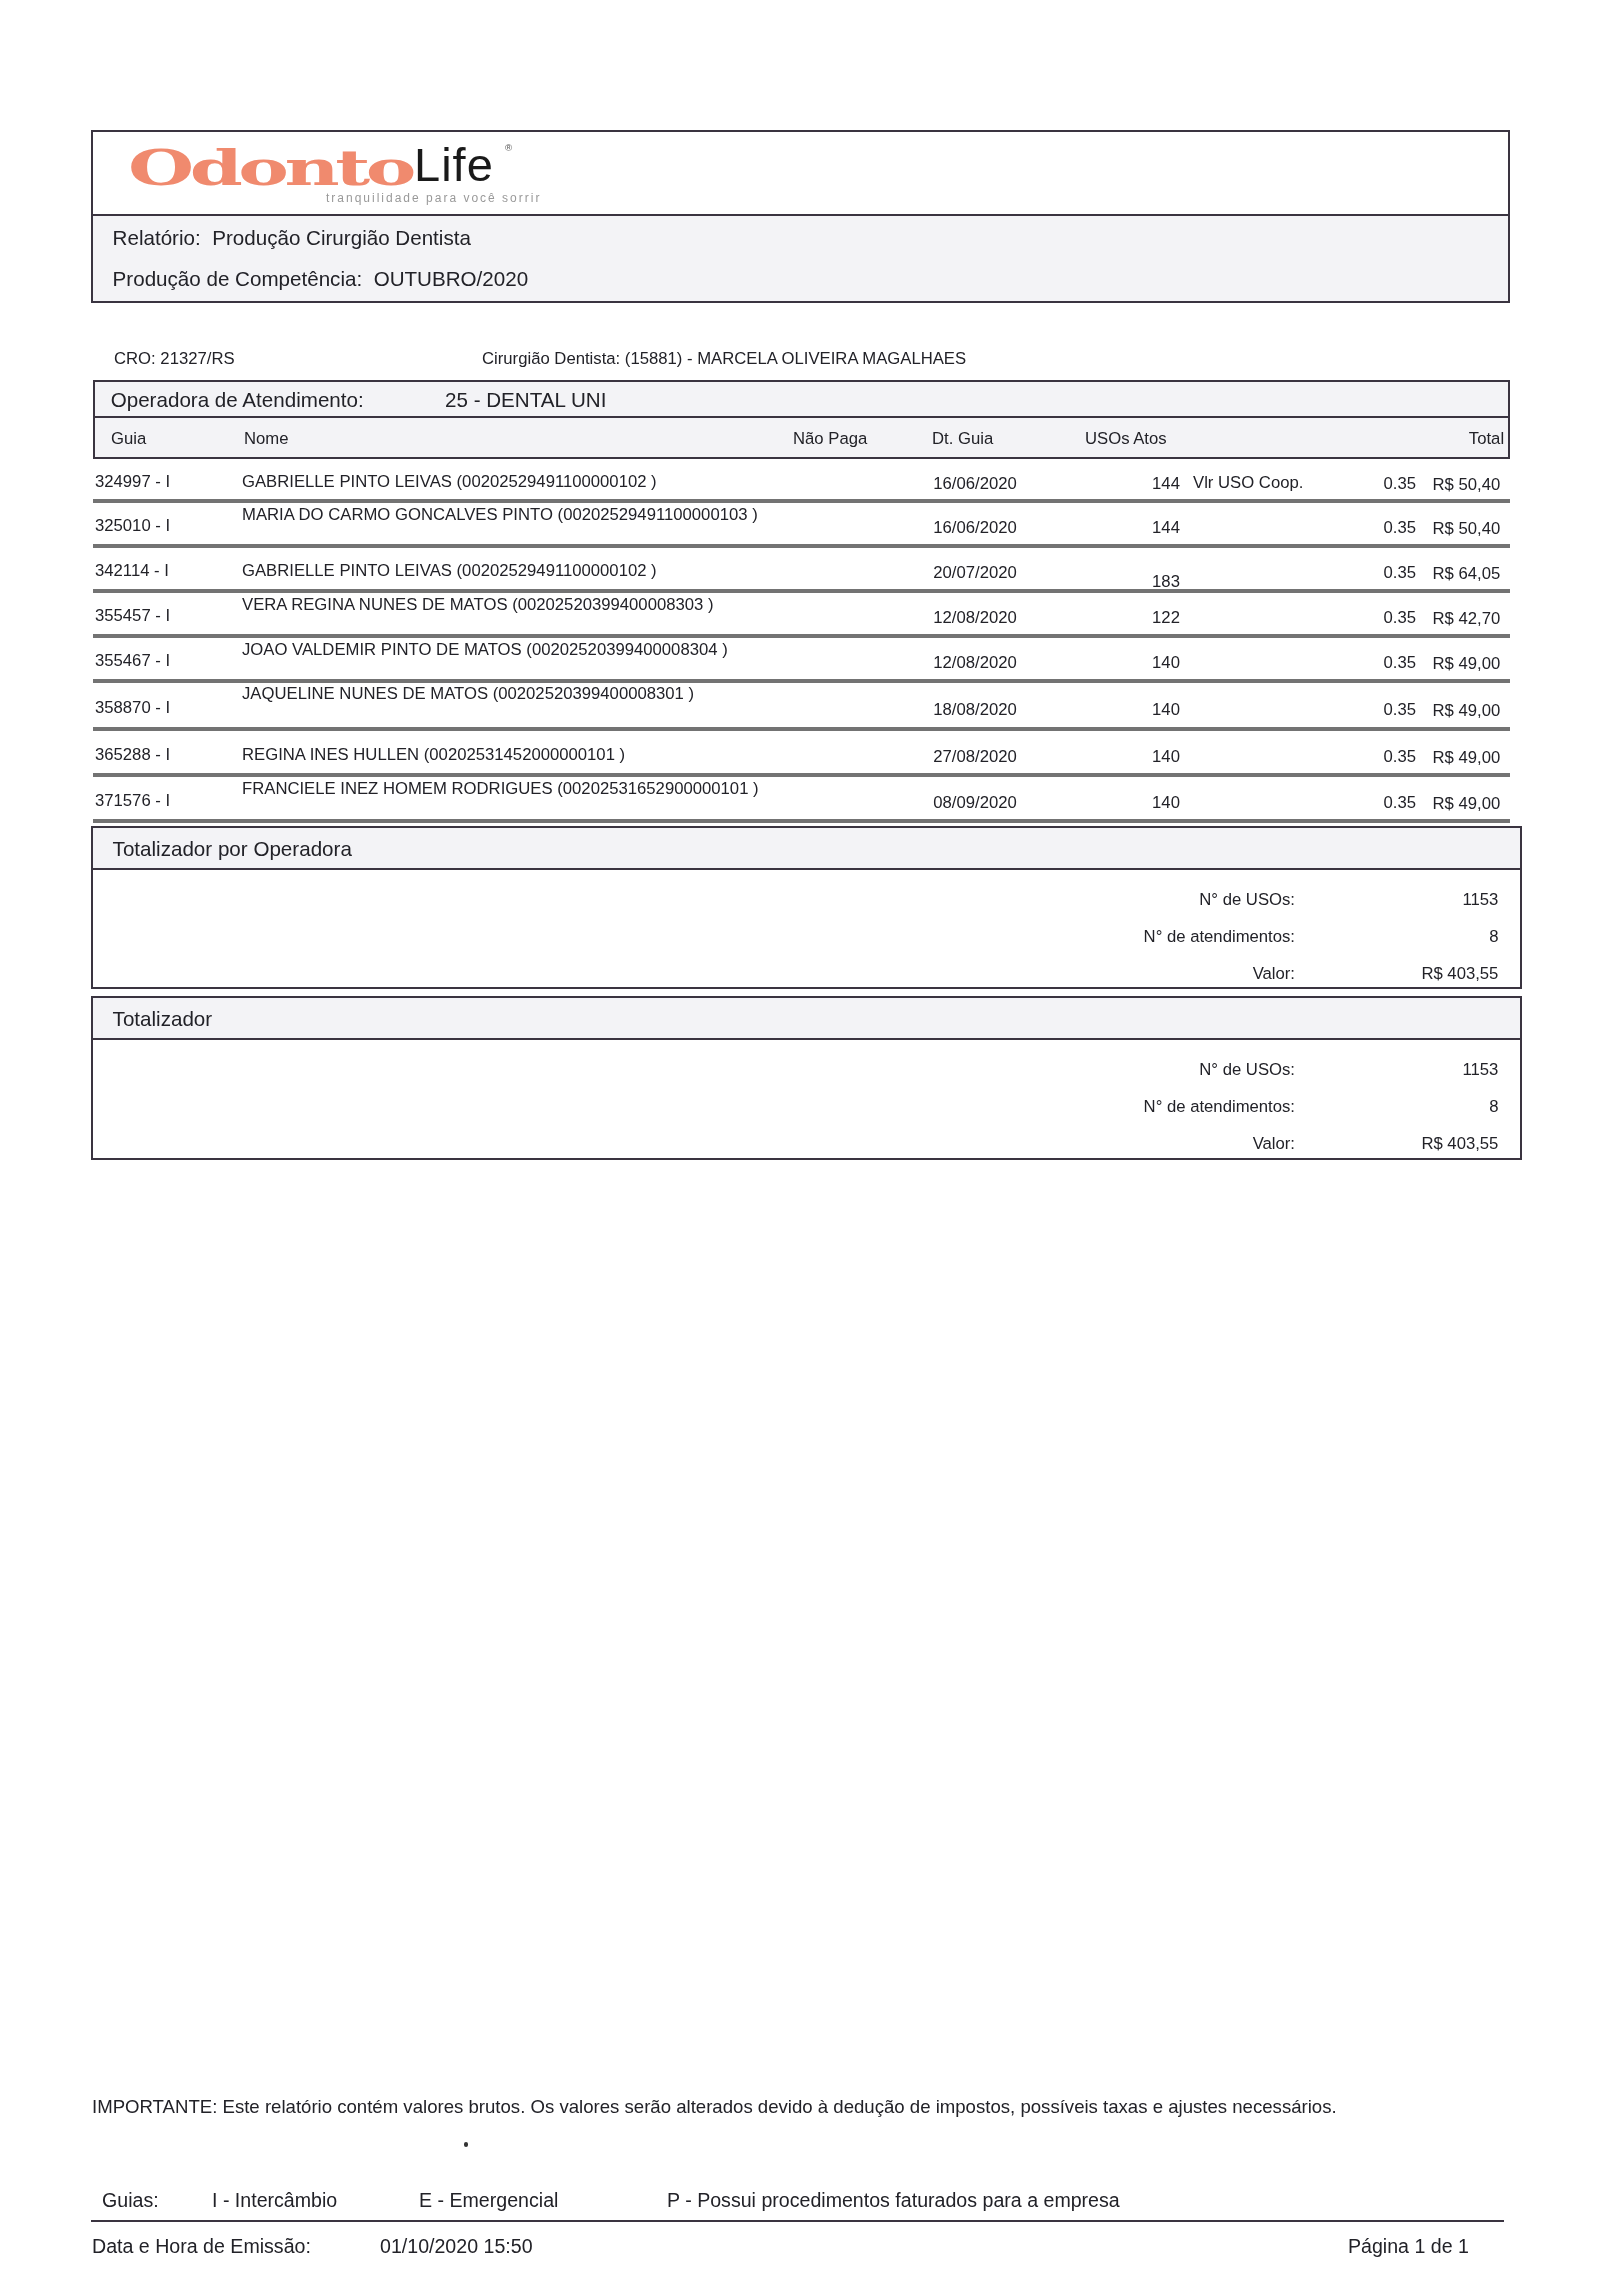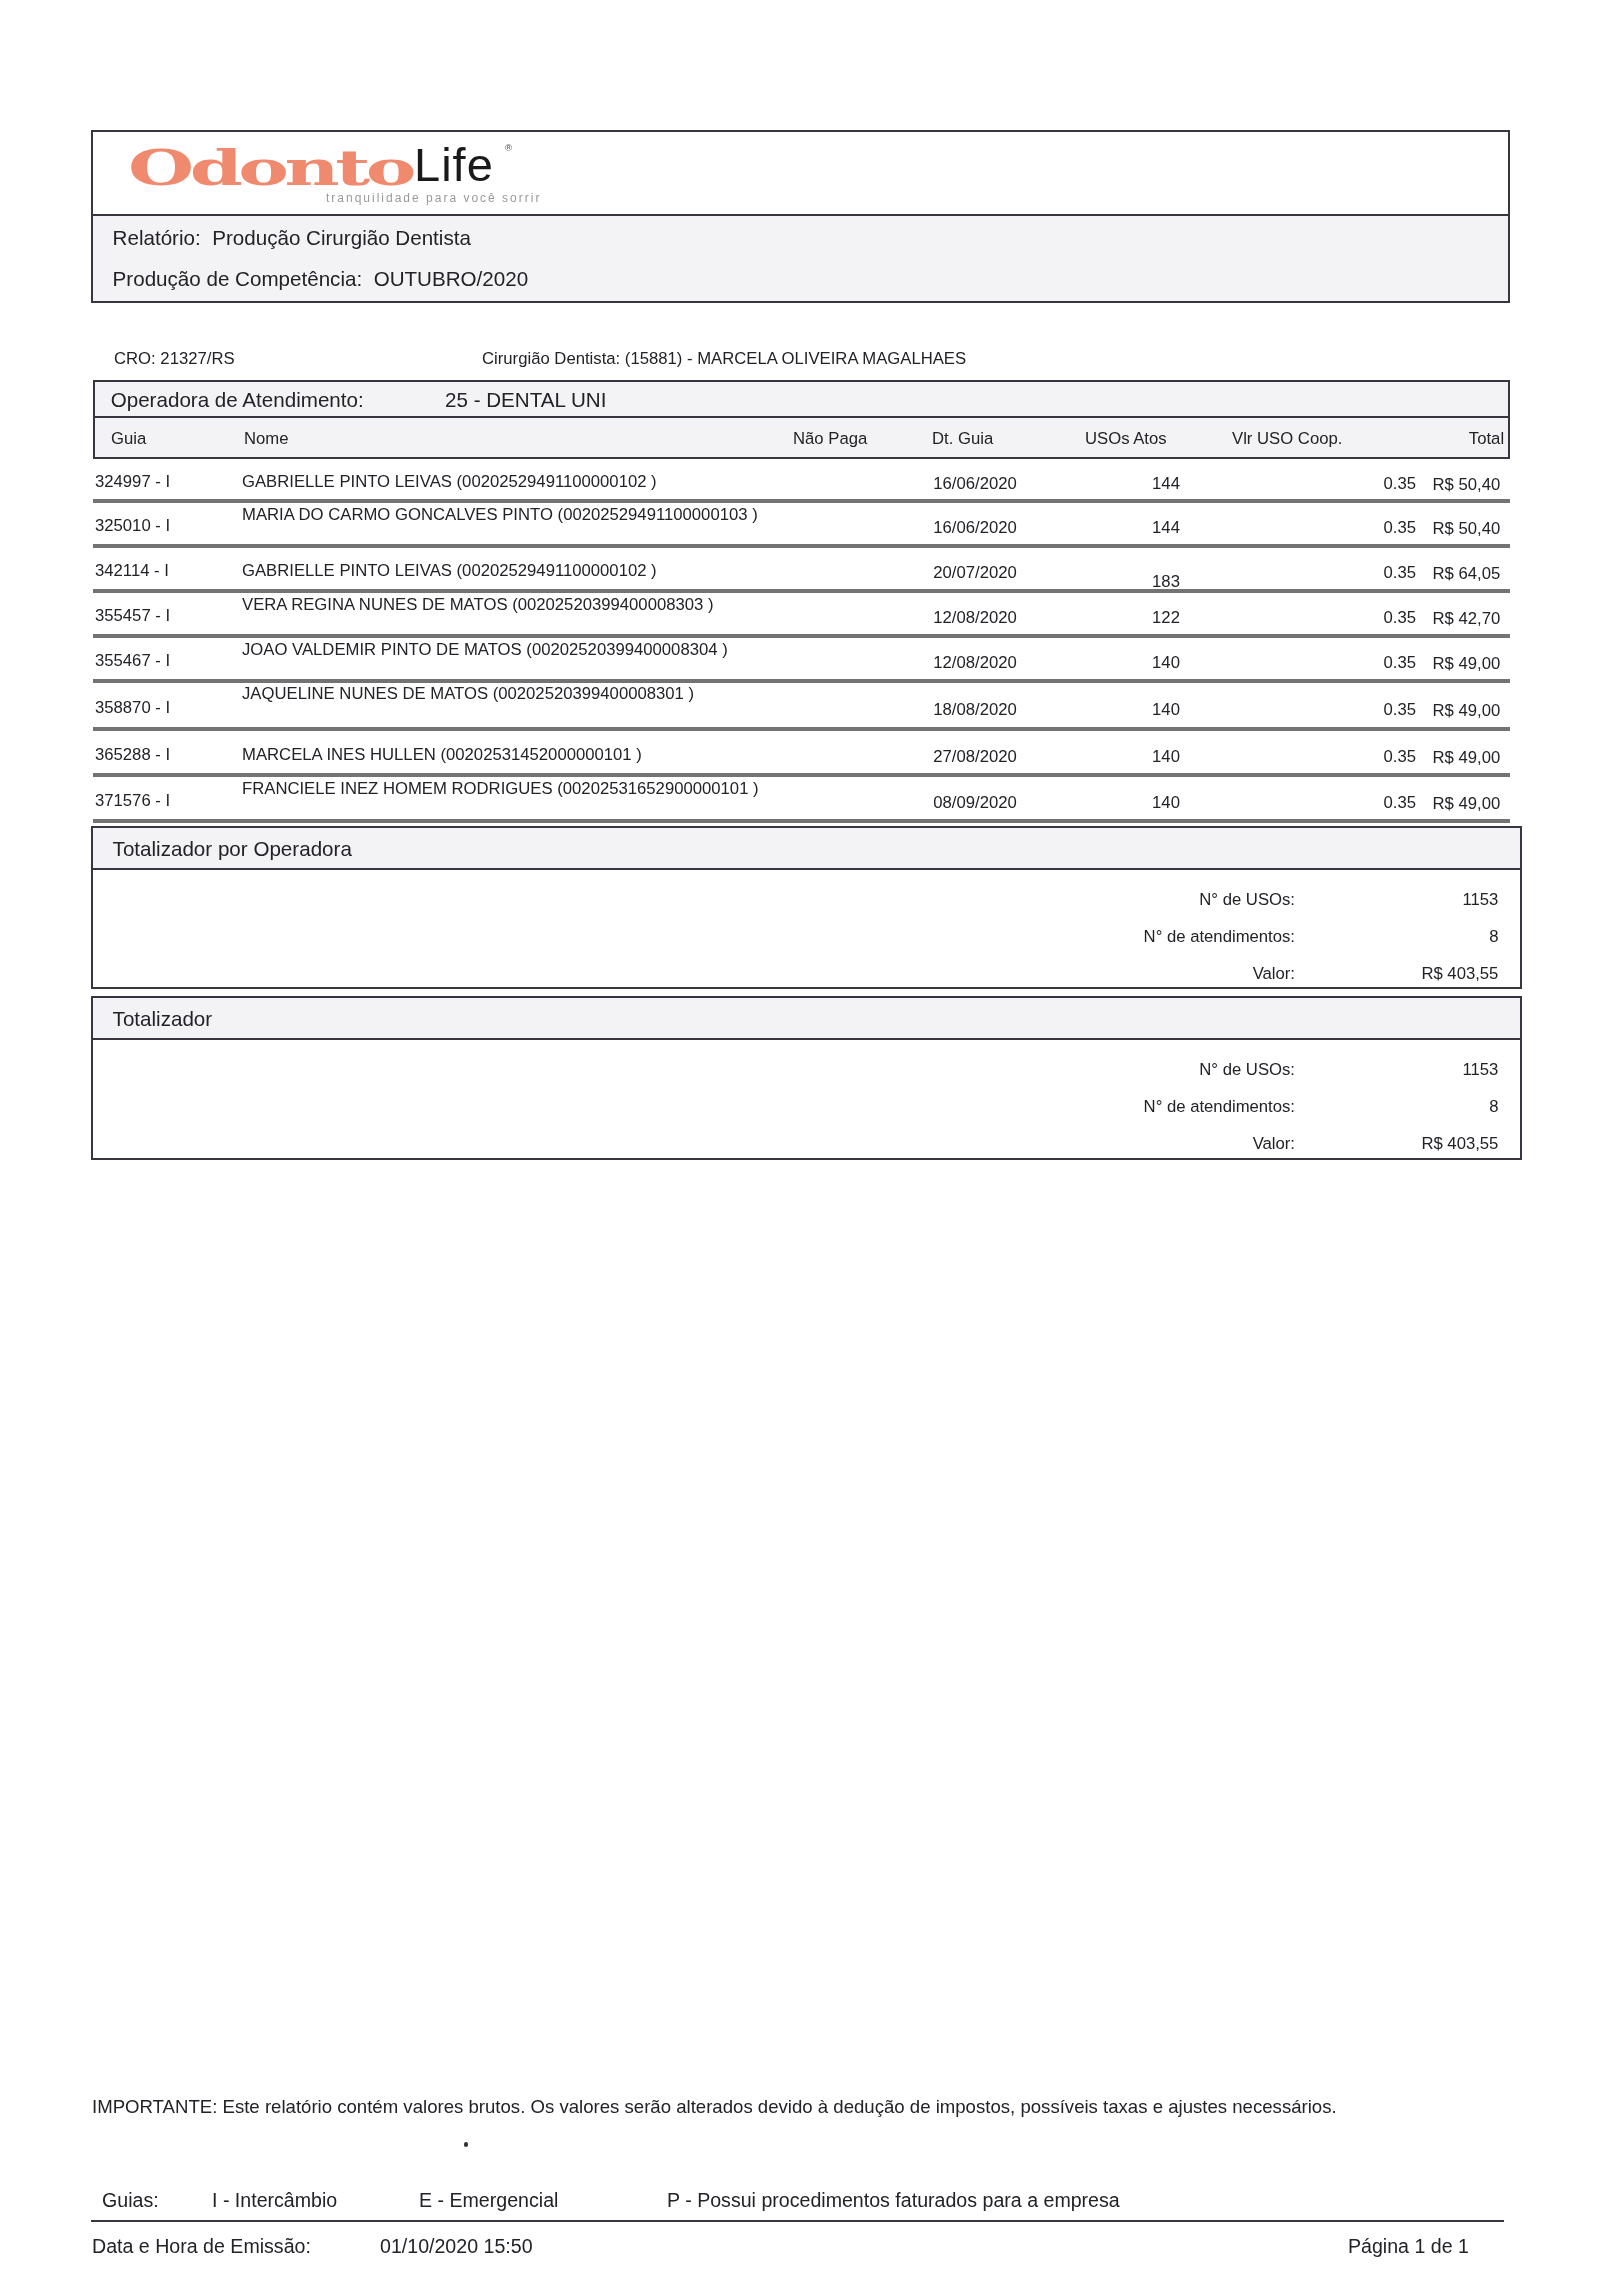--- a/index.html
+++ b/index.html
@@ -91,21 +91,21 @@
 <div class="box" id="tbl">
   <div class="op-row">
     <span class="op-label">Operadora de Atendimento:</span>
     <span class="op-value">25 - DENTAL UNI</span>
   </div>
   <span class="col-h" style="left:16px;">Guia</span>
   <span class="col-h" style="left:149px;">Nome</span>
   <span class="col-h" style="left:698px;">Não Paga</span>
   <span class="col-h" style="left:837px;">Dt. Guia</span>
   <span class="col-h" style="left:990px;">USOs Atos</span>
-  <span class="col-h" style="left:1137px;">Vlr USO Coop.</span>
+  <span class="col-h" style="left:1098px;margin-top:44px;">Vlr USO Coop.</span>
   <span class="col-h" style="right:3.9px;">Total</span>
 </div>
 
 <div id="rows">
     <div class="row" style="top: 460px; height: 43px;">
       <span class="cell c-guia" style="top: 11.8px;">324997 - I</span>
       <span class="cell c-nome" style="top: 11.8px;">GABRIELLE PINTO LEIVAS (00202529491100000102 )</span>
       <span class="cell c-dt" style="top: 13.7px;">16/06/2020</span>
       <span class="cell c-usos" style="top: 13.7px;">144</span>
       <span class="cell c-vlr" style="top: 13.7px;">0.35</span>
@@ -146,21 +146,21 @@
     <div class="row" style="top: 683px; height: 48px;">
       <span class="cell c-guia" style="top: 14.7px;">358870 - I</span>
       <span class="cell c-nome" style="top: 1px;">JAQUELINE NUNES DE MATOS (00202520399400008301 )</span>
       <span class="cell c-dt" style="top: 16.7px;">18/08/2020</span>
       <span class="cell c-usos" style="top: 16.7px;">140</span>
       <span class="cell c-vlr" style="top: 16.7px;">0.35</span>
       <span class="cell c-tot" style="top: 17.6px;">R$ 49,00</span>
     </div>
     <div class="row" style="top: 731px; height: 46px;">
       <span class="cell c-guia" style="top: 13.7px;">365288 - I</span>
-      <span class="cell c-nome" style="top: 13.7px;">MARCELA INES HULLEN (00202531452000000101 )</span>
+      <span class="cell c-nome" style="top: 13.7px;">REGINA INES HULLEN (00202531452000000101 )</span>
       <span class="cell c-dt" style="top: 15.7px;">27/08/2020</span>
       <span class="cell c-usos" style="top: 15.7px;">140</span>
       <span class="cell c-vlr" style="top: 15.7px;">0.35</span>
       <span class="cell c-tot" style="top: 16.7px;">R$ 49,00</span>
     </div>
     <div class="row" style="top: 777px; height: 46px;">
       <span class="cell c-guia" style="top: 13.7px;">371576 - I</span>
       <span class="cell c-nome" style="top: 2px;">FRANCIELE INEZ HOMEM RODRIGUES (00202531652900000101 )</span>
       <span class="cell c-dt" style="top: 15.7px;">08/09/2020</span>
       <span class="cell c-usos" style="top: 15.7px;">140</span>

